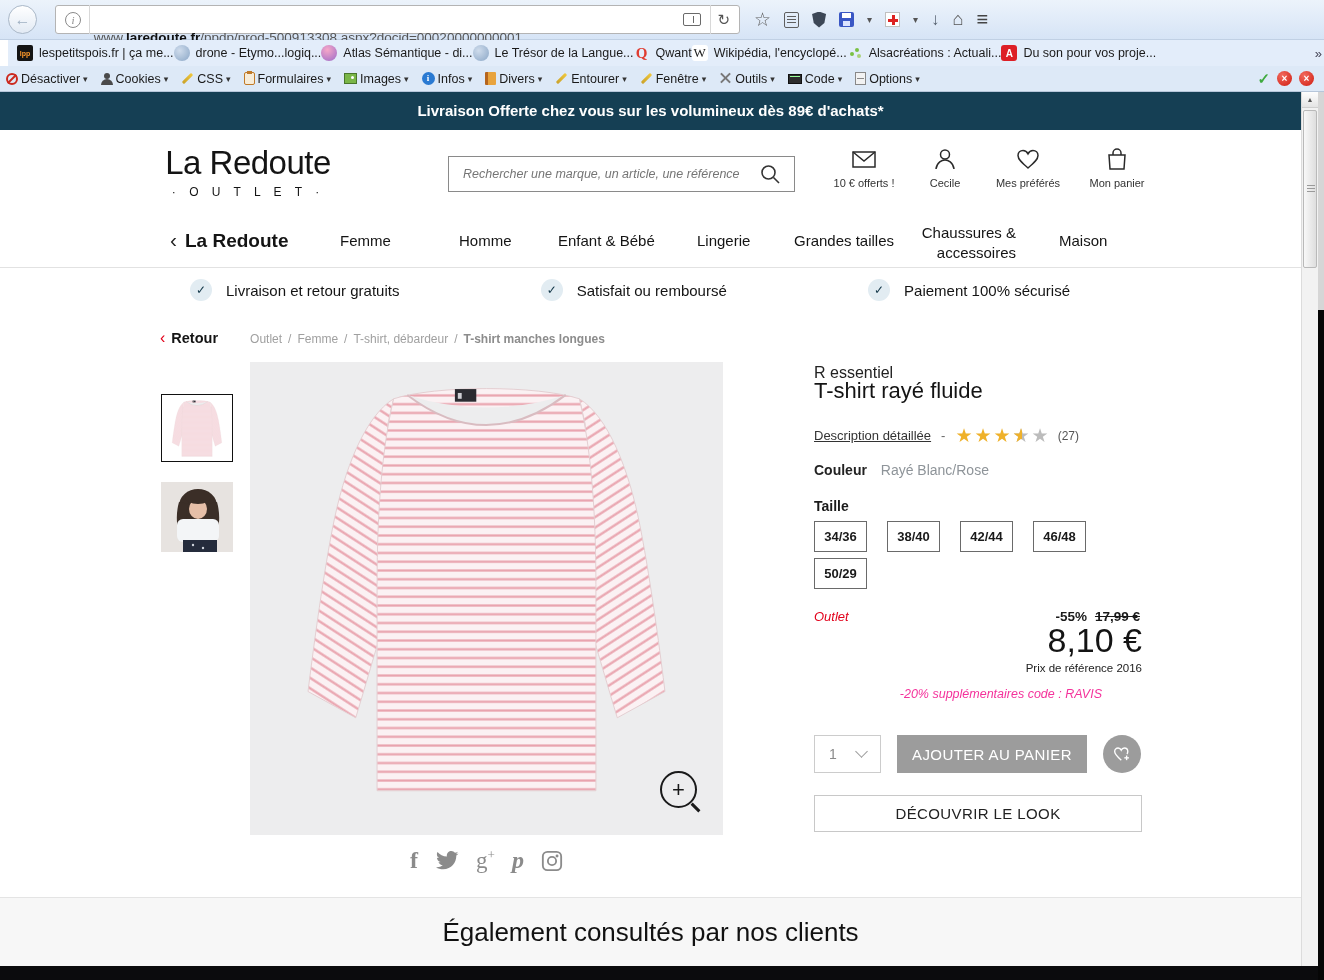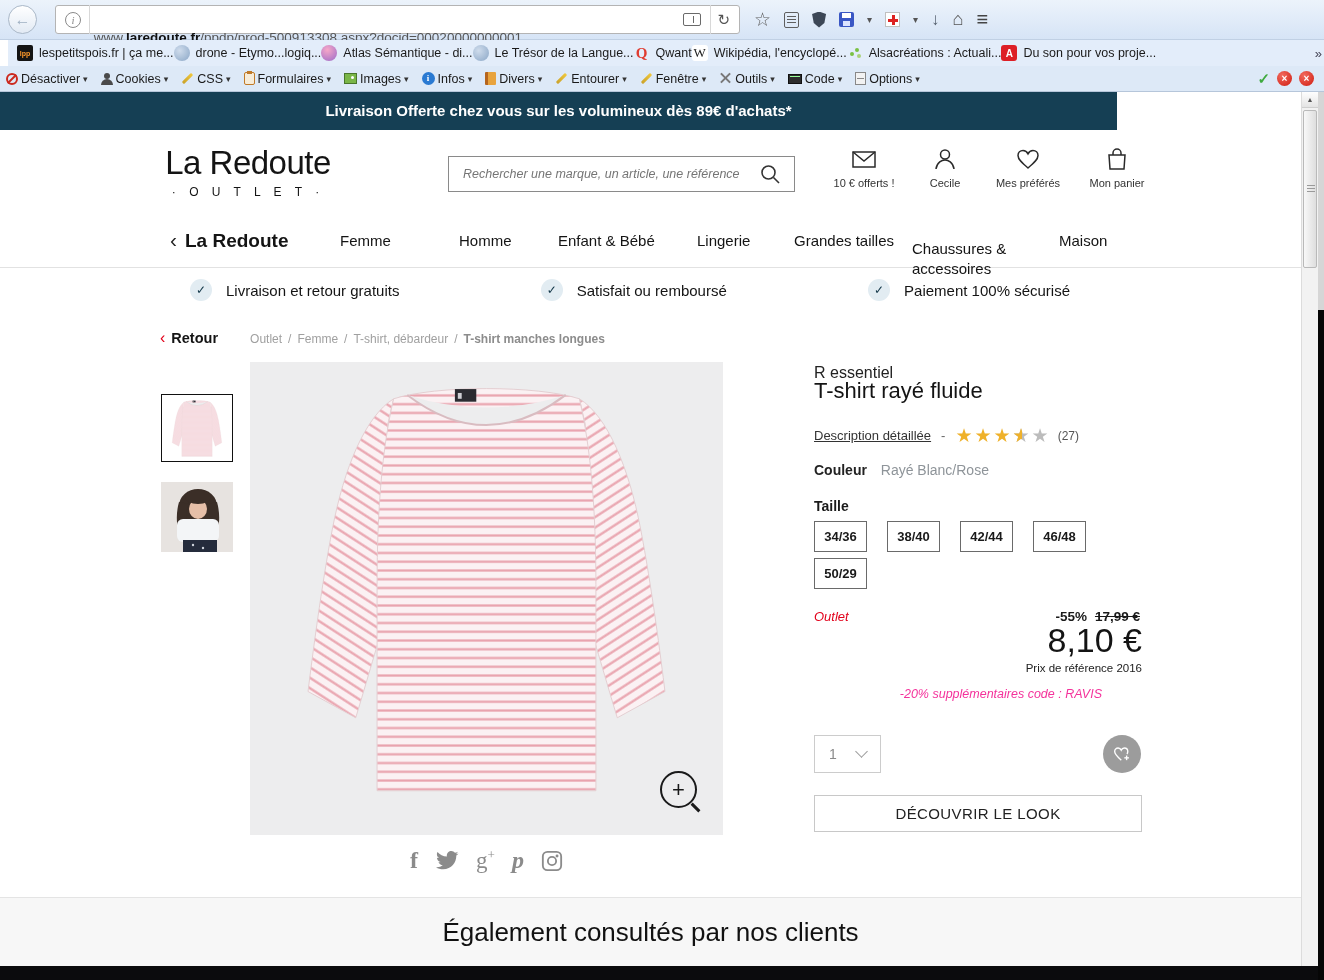--- a/index.html
+++ b/index.html
@@ -85,41 +85,41 @@
   .i-code { width:14px; height:10px; background:#2d2d2d; border:1px solid #111; position:relative; }
   .i-code::before { content:''; position:absolute; left:1px; top:1px; width:10px; height:1px; background:#9f9; }
   .i-options { width:11px; height:13px; border:1px solid #888; background:#f2f2f2; position:relative; }
   .i-options::before { content:''; position:absolute; left:1px; top:5px; width:7px; height:1px; background:#888; }
   .dev-right { position:absolute; right:10px; display:flex; align-items:center; gap:7px; }
   .i-check { color:#3faa3f; font-weight:bold; font-size:15px; }
   .i-xcircle { width:15px; height:15px; border-radius:50%; background:radial-gradient(circle at 35% 30%, #f26a5e, #cf1c10);
     color:#fff; font-size:10px; font-weight:bold; text-align:center; line-height:15px; }
 
   
-  .promo-banner { position:absolute; left:0; top:92px; width:1117px; height:38px; background:#153f54;
+  .promo-banner { position:absolute; left:0; top:92px; width:1301px; height:38px; background:#153f54;
     color:#fff; font-weight:bold; font-size:15px; text-align:center; line-height:38px; }
 
   .site-header { position:absolute; left:0; top:130px; width:1301px; height:85px; background:#fff; }
   .logo { position:absolute; left:162px; top:14px; width:172px; text-align:center; }
   .logo-main { font-size:33px; color:#141414; letter-spacing:-0.5px; }
   .logo-sub { font-size:12px; letter-spacing:5px; margin-top:3px; color:#141414; }
   .hdr-search { position:absolute; left:448px; top:26px; width:347px; height:36px; border:1px solid #8a8a8a;
     display:flex; align-items:center; }
   .hdr-search input { flex:1; border:none; outline:none; font-style:italic; font-size:12.5px; color:#999;
     padding-left:14px; font-family:inherit; background:transparent; }
   .hdr-search svg { margin-right:12px; }
   .acct { position:absolute; top:16px; display:flex; }
   .acct-item { text-align:center; }
   .acct-item .lbl { font-size:11px; color:#333; margin-top:1px; white-space:nowrap; }
 
   .site-nav { position:absolute; left:0; top:215px; width:1301px; height:53px; background:#fff; border-bottom:1px solid #e2e2e2; }
   .nav-home { position:absolute; left:170px; top:13px; font-size:19px; font-weight:bold; color:#141414; }
   .nav-home .chev { font-weight:normal; font-size:21px; color:#222; margin-right:8px; }
   .nav-item { position:absolute; top:17px; font-size:15px; color:#141414; white-space:nowrap; }
-  .nav-item.two-line { top:8px; width:104px; text-align:left; white-space:normal; line-height:1.3;margin-top:16px; }
+  .nav-item.two-line { top:8px; width:104px; text-align:right; white-space:normal; line-height:1.3; }
 
   .reassure { position:absolute; left:190px; top:279px; width:880px; display:flex; justify-content:space-between; }
   .re-item { display:flex; align-items:center; gap:14px; font-size:15px; color:#141414; }
   .re-check { width:22px; height:22px; border-radius:50%; background:#e2ecf2; color:#14384a;
     font-size:12px; text-align:center; line-height:22px; }
 
   .crumbs { position:absolute; left:160px; top:329px; display:flex; align-items:baseline; font-size:12px; color:#a0a0a0; }
   .crumb-back { font-size:14.5px; font-weight:bold; color:#141414; margin-right:32px; }
   .crumb-back .chev { color:#e2001a; font-weight:normal; font-size:16px; margin-right:6px; }
   .crumb-link { color:#a0a0a0; }
@@ -508,20 +508,21 @@
   <div class="outlet">Outlet</div>
   <div class="discount"><span>-55%</span><span class="oldprice">17,99 €</span></div>
   <div class="price">8,10 €</div>
   <div class="priceref">Prix de référence 2016</div>
   <div class="promo-code">-20% supplémentaires code : RAVIS</div>
   <div class="buyrow">
     <div class="qty">
       <span class="n">1</span>
       <span class="chev"></span>
     </div>
+    <button class="addcart">AJOUTER AU PANIER</button>
     <button class="heart-add">
       <svg width="22" height="20" viewBox="0 0 28 26" fill="none" stroke="#fff" stroke-width="1.8">
           <path d="M13,21 C8,16.5 4.5,13.5 4.5,9.8 C4.5,7 6.6,5.2 9,5.2 C10.8,5.2 12.2,6.3 13,8 C13.8,6.3 15.2,5.2 17,5.2 C19.4,5.2 21.5,7 21.5,9.8 C21.5,11 21.2,12 20.5,13"></path>
           <line x1="20" y1="15" x2="20" y2="21"></line>
           <line x1="17" y1="18" x2="23" y2="18"></line>
         </svg>
     </button>
   </div>
   <button class="discover">DÉCOUVRIR LE LOOK</button>
 </div>

